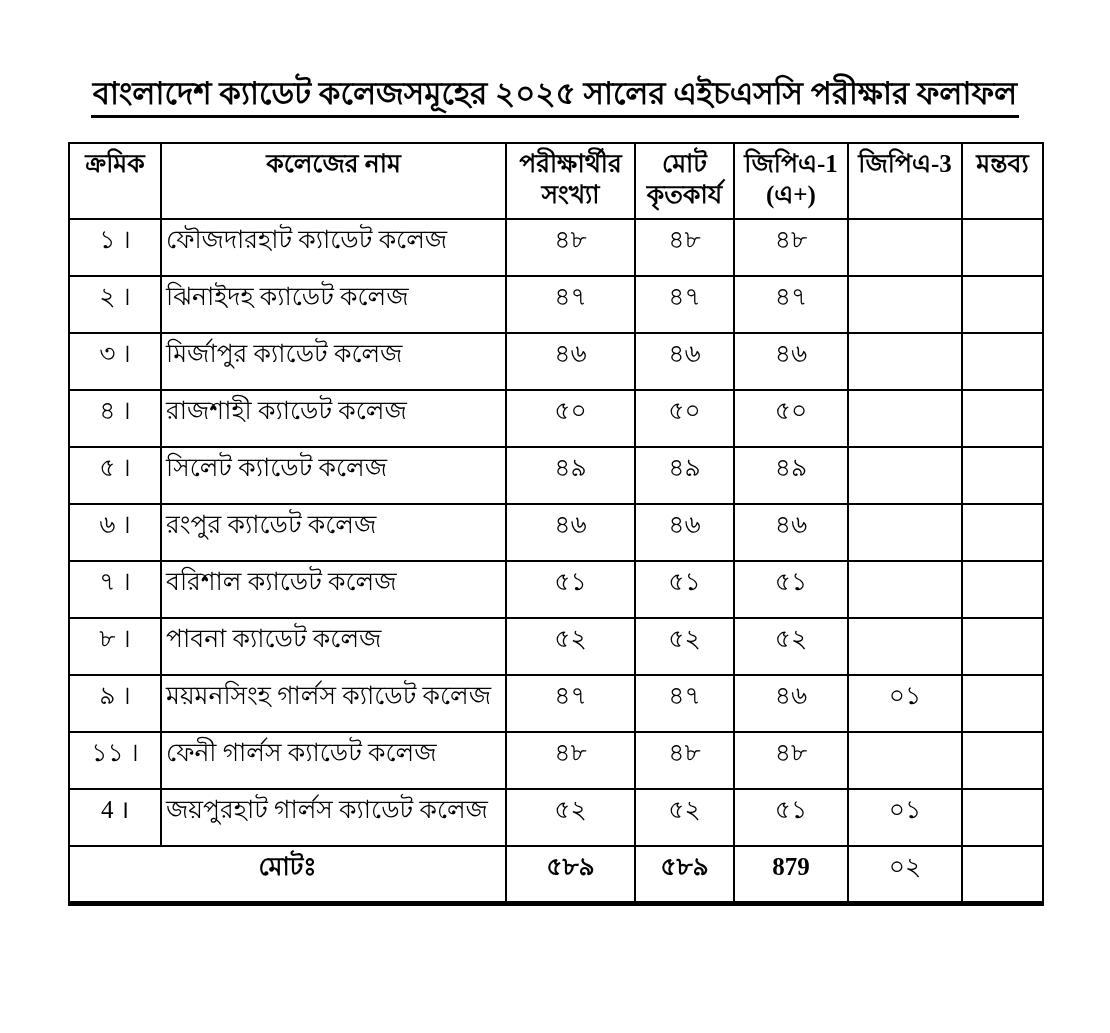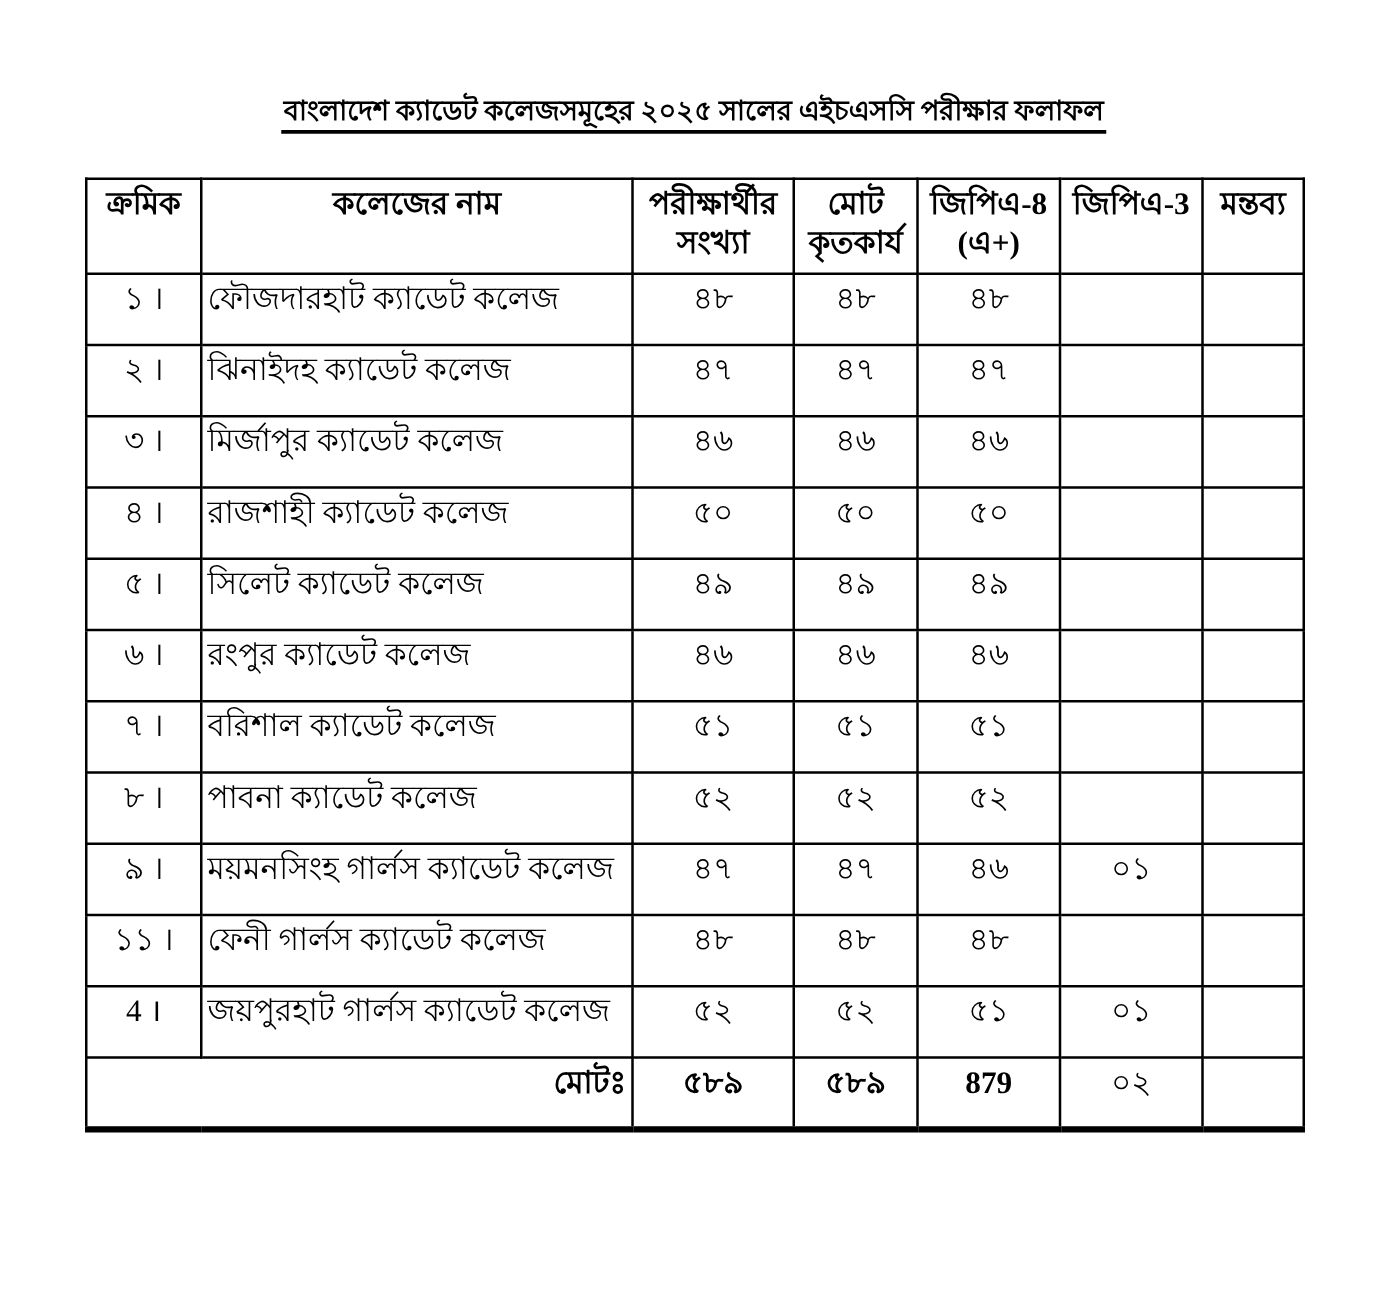--- a/index.html
+++ b/index.html
@@ -16,21 +16,21 @@
   }
   .title-wrap {
     position: absolute;
     top: 76px;
     left: 0;
     width: 1110px;
     text-align: center;
   }
   .title-text {
     display: inline-block;
-    font-size: 22px;
+    font-size: 31px;
     font-weight: bold;
     border-bottom: 3px solid #000;
     padding: 0 2px 3px 2px;
     line-height: 1.15;
   }
   table.results {
     position: absolute;
     left: 68px;
     top: 142px;
     width: 974px;
@@ -60,21 +60,21 @@
   table.results tr.total-row td  { border-bottom: 5px solid #000; }
 
   table.results th {
     font-weight: bold;
     text-align: center;
   }
   td.cell-serial  { text-align: center; }
   td.cell-college { text-align: left; padding-left: 10px; margin-left: 17px; }
   td.cell-num     { text-align: center; }
   td.cell-total-label {
-    text-align: right;
+    text-align: center;
     font-weight: bold;
     padding-right: 5px;
   }
   tr.total-row td.cell-num { font-weight: bold; text-align: center; }
   tr.total-row td.cell-gpa4-total { font-weight: normal; }
 </style>
 </head>
 <body>
 
 <div class="title-wrap">
@@ -90,21 +90,21 @@
       <col class="c-gpa5">
       <col class="c-gpa4">
       <col class="c-remarks">
   </colgroup>
   <tbody>
     <tr class="header-row">
       <th>ক্রমিক</th>
       <th>কলেজের নাম</th>
       <th>পরীক্ষার্থীর সংখ্যা</th>
       <th>মোট কৃতকার্য</th>
-      <th>জিপিএ-8 (এ+)</th>
+      <th>জিপিএ-1 (এ+)</th>
       <th>জিপিএ-3</th>
       <th>মন্তব্য</th>
     </tr>
 
     <tr class="data-row">
       <td class="cell-serial">১ ।</td>
       <td class="cell-college">ফৌজদারহাট ক্যাডেট কলেজ</td>
       <td class="cell-num">৪৮</td>
       <td class="cell-num">৪৮</td>
       <td class="cell-num">৪৮</td>

